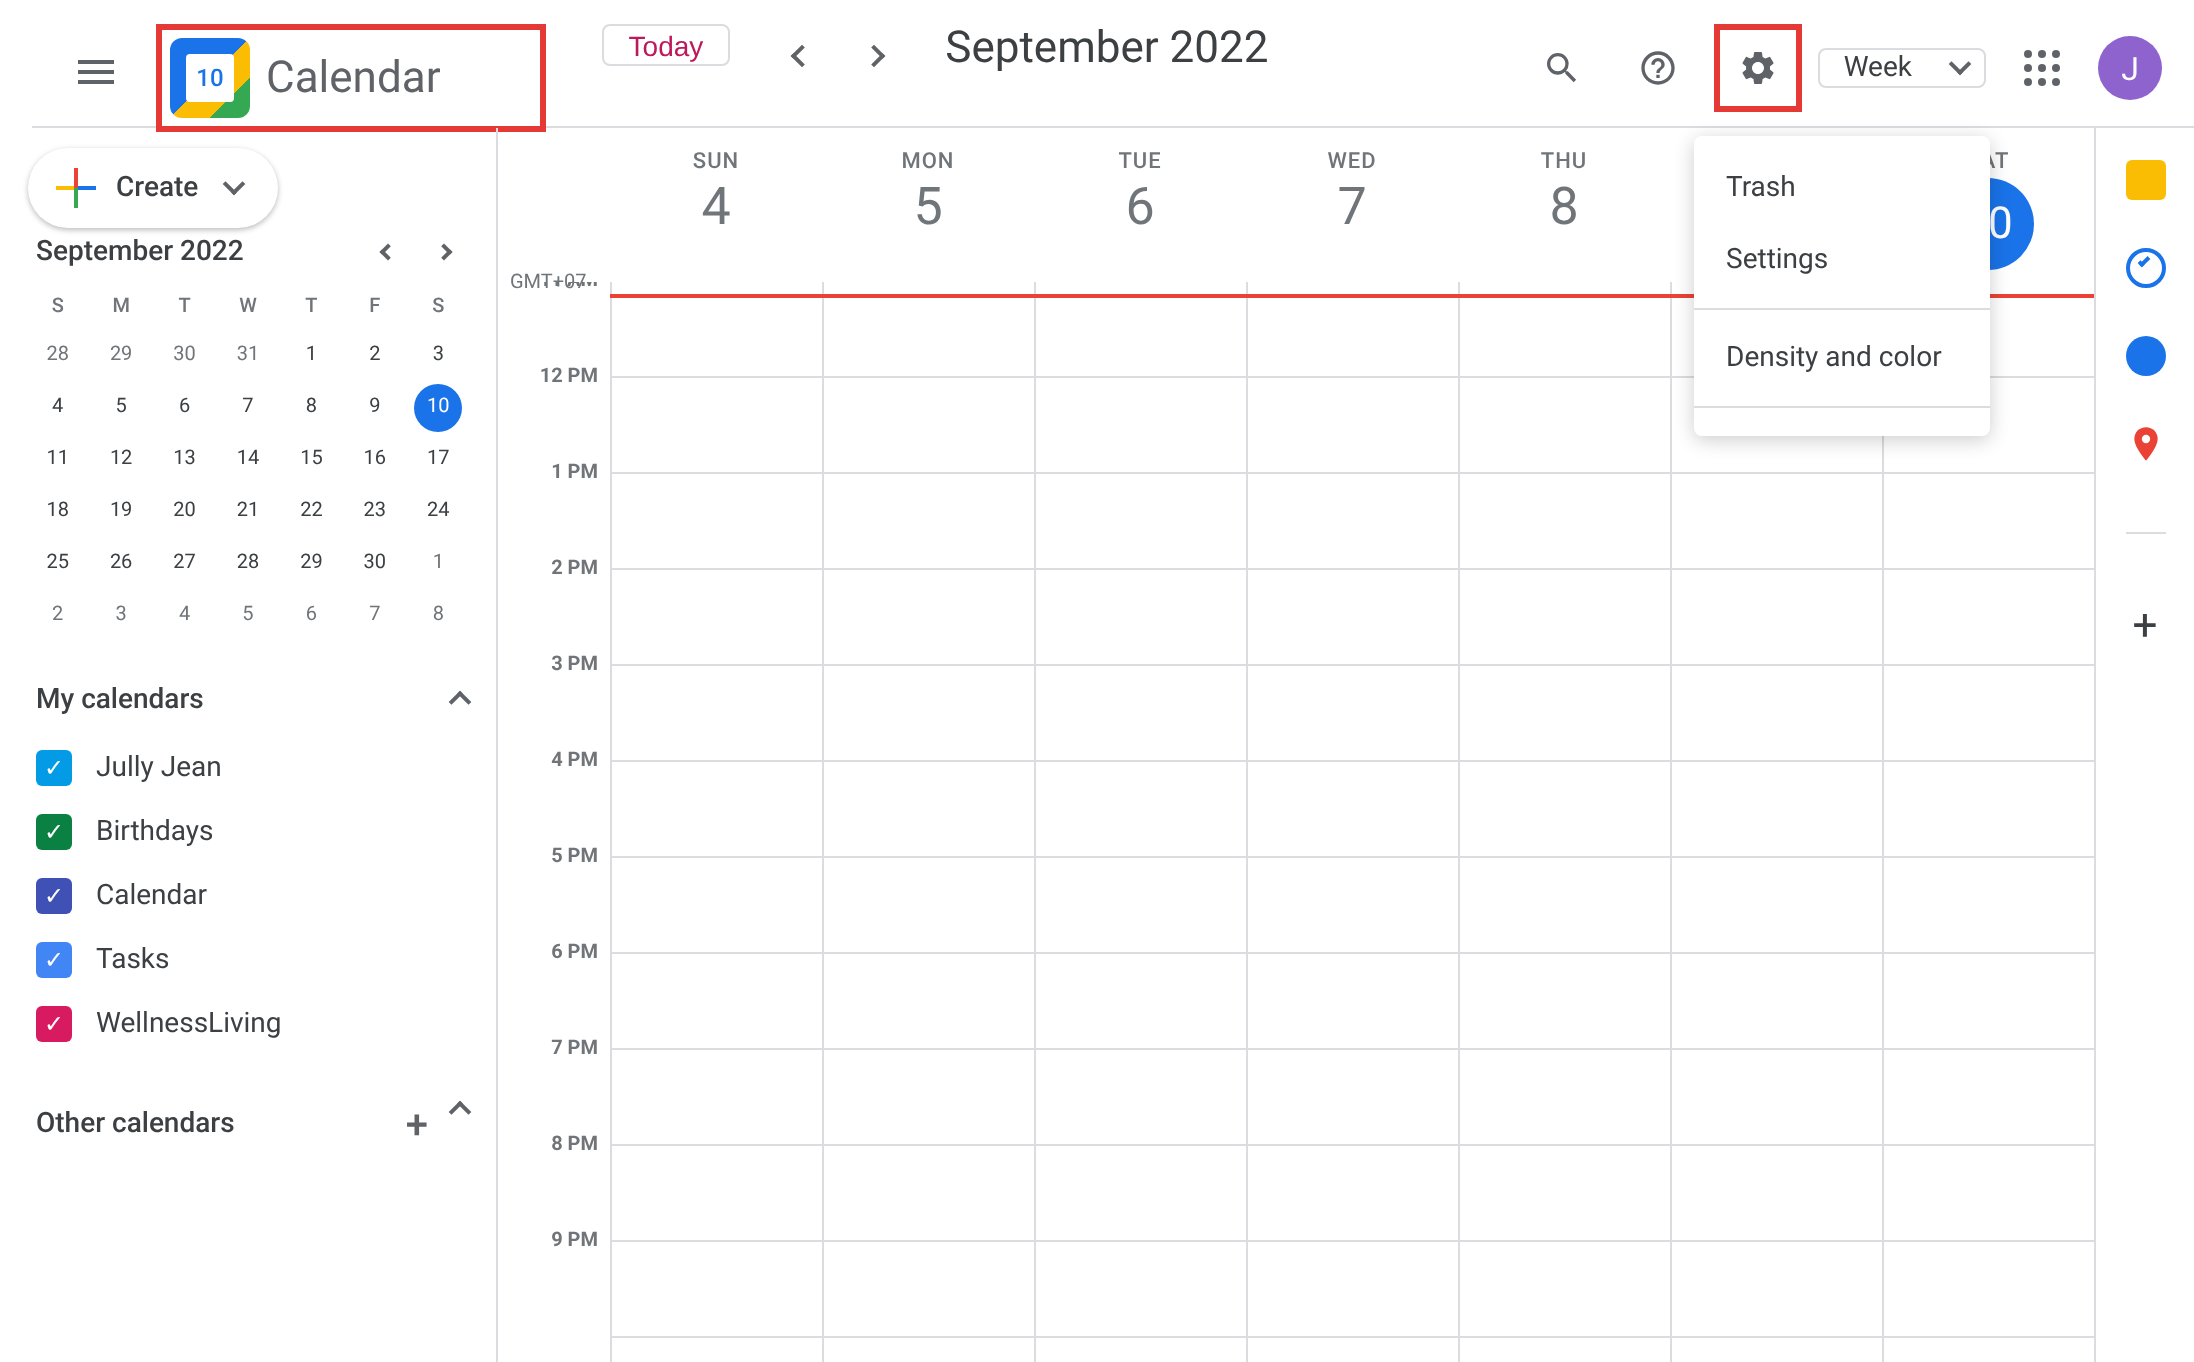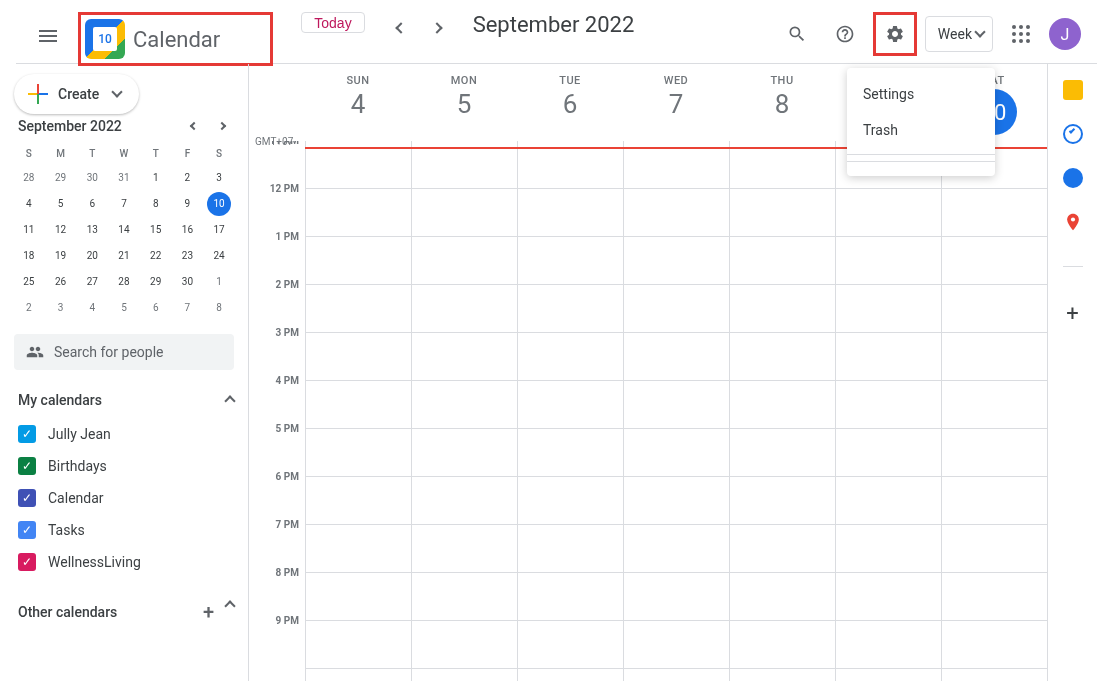--- a/index.html
+++ b/index.html
@@ -12,21 +12,21 @@
 .cal-icon { width: 40px; height: 40px; background: linear-gradient(135deg, #1a73e8 0%, #1a73e8 50%, #fbbc04 50%, #fbbc04 75%, #34a853 75%); border-radius: 6px; display: flex; align-items: center; justify-content: center; position: relative; }
 .cal-icon::before { content: '10'; position: absolute; background: #fff; width: 24px; height: 24px; border-radius: 2px; display: flex; align-items: center; justify-content: center; font-size: 12px; font-weight: 500; color: #1a73e8; }
 .app-title { font-size: 22px; color: #5f6368; font-weight: 400; }
 .today-btn { margin-left: 20px; height: 21px; padding: 0 12px; border: 1px solid #dadce0; border-radius: 4px; background: #fff; font-size: 14px; color: #be185d; cursor: pointer; font-weight: 500; }
 .nav-arrows { display: flex; margin-left: 12px; gap: 4px; }
 .nav-arrow { width: 32px; height: 32px; display: flex; align-items: center; justify-content: center; border-radius: 50%; cursor: pointer; color: #5f6368; font-size: 18px; }
 .month-title { margin-left: 12px; font-size: 22px; color: #3c4043; }
 .header-right { margin-left: auto; display: flex; align-items: center; gap: 8px; }
 .icon-btn { width: 40px; height: 40px; display: flex; align-items: center; justify-content: center; border-radius: 50%; cursor: pointer; color: #5f6368; }
 .gear-box { border: 3px solid #e53935; padding: 2px; }
-.view-select { height: 36px; padding: 0 8px 0 12px; border: 1px solid #dadce0; border-radius: 4px; display: flex; align-items: center; gap: 4px; font-size: 14px; cursor: pointer; }
+.view-select { height: 20px; padding: 0 8px 0 12px; border: 1px solid #dadce0; border-radius: 4px; display: flex; align-items: center; gap: 20px; font-size: 14px; cursor: pointer; }
 .apps-grid { display: grid; grid-template-columns: repeat(3, 4px); grid-template-rows: repeat(3, 4px); gap: 3px; }
 .apps-grid span { background: #5f6368; border-radius: 50%; }
 .avatar { width: 32px; height: 32px; border-radius: 50%; background: #8e63ce; color: #fff; display: flex; align-items: center; justify-content: center; font-size: 16px; margin-right: 8px; }
 .body { display: flex; height: calc(681px - 64px); }
 .sidebar { width: 248px; padding: 10px 14px; overflow: hidden; }
 .create-btn { display: inline-flex; align-items: center; gap: 10px; padding: 10px 18px 10px 14px; border-radius: 28px; box-shadow: 0 1px 3px rgba(0,0,0,0.2), 0 1px 2px rgba(0,0,0,0.08); background: #fff; cursor: pointer; }
 .plus-icon { width: 20px; height: 20px; position: relative; }
 .plus-icon::before, .plus-icon::after { content: ''; position: absolute; background: #ea4335; }
 .plus-icon::before { top: 9px; left: 0; width: 10px; height: 2px; background: #fbbc04; }
 .plus-icon::after { top: 0; left: 9px; width: 2px; height: 10px; background: #ea4335; }
@@ -204,26 +204,20 @@
         <div class="day">30</div>
         <div class="day dim">1</div>
         <div class="day dim">2</div>
         <div class="day dim">3</div>
         <div class="day dim">4</div>
         <div class="day dim">5</div>
         <div class="day dim">6</div>
         <div class="day dim">7</div>
         <div class="day dim">8</div>
       </div>
-    <div class="search-box">
-      <svg width="18" height="18" viewBox="0 0 24 24">
-          <path d="M16 11c1.66 0 2.99-1.34 2.99-3S17.66 5 16 5s-3 1.34-3 3 1.34 3 3 3zm-8 0c1.66 0 2.99-1.34 2.99-3S9.66 5 8 5 5 6.34 5 8s1.34 3 3 3zm0 2c-2.33 0-7 1.17-7 3.5V19h14v-2.5c0-2.33-4.67-3.5-7-3.5zm8 0c-.29 0-.62.02-.97.05 1.16.84 1.97 1.97 1.97 3.45V19h6v-2.5c0-2.33-4.67-3.5-7-3.5z"></path>
-        </svg>
-      <span>Search for people</span>
-    </div>
     <div class="section-header">
       <span>My calendars</span>
       <span class="chev chev-up"></span>
     </div>
     <div class="cal-list" id="cal-list">
         <div class="cal-item">
           <div class="chk" style="background:#039be5">✓</div>
           <span>Jully Jean</span>
         </div>
         <div class="cal-item">
@@ -424,20 +418,21 @@
           <path fill="#ea4335" d="M12 2C8 2 5 5 5 9c0 5 7 13 7 13s7-8 7-13c0-4-3-7-7-7z"></path>
           <circle fill="#fff" cx="12" cy="9" r="2.5"></circle>
         </svg></div>
     <div style="border-top:1px solid #dadce0;width:20px;margin-top:10px"></div>
     <div style="font-size:22px;color:#3c4043;cursor:pointer;margin-top:10px">+</div>
   </div>
 </div>
 
 <div class="settings-menu">
   <div id="menu-a">
+      <div class="menu-item">Trash</div>
       <div class="menu-item">Settings</div>
-      <div class="menu-item">Trash</div>
     </div>
   <div class="menu-sep"></div>
   <div id="menu-b">
+      <div class="menu-item">Density and color</div>
     </div>
   <div class="menu-sep"></div>
 </div>
 
 </body></html>

